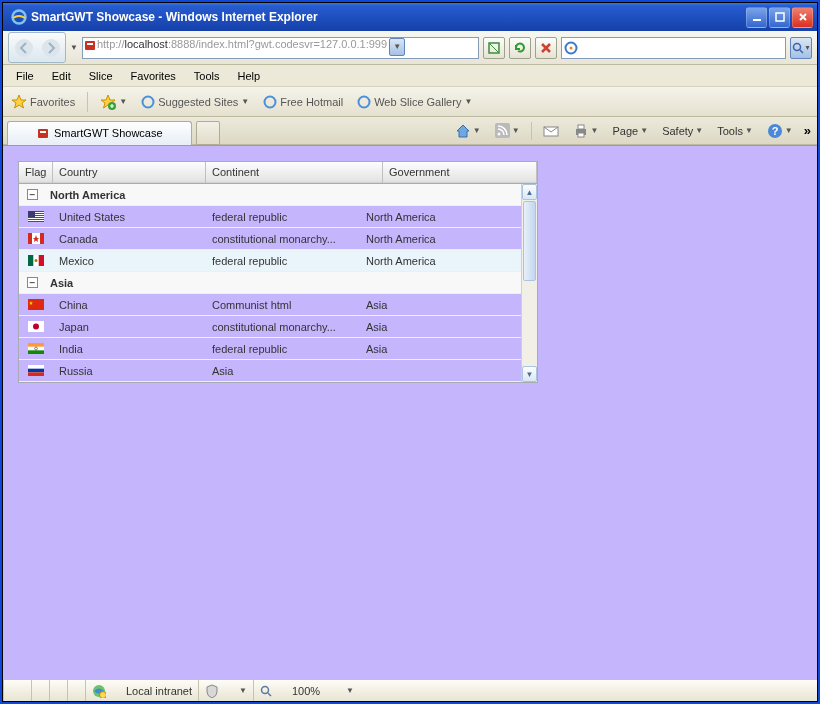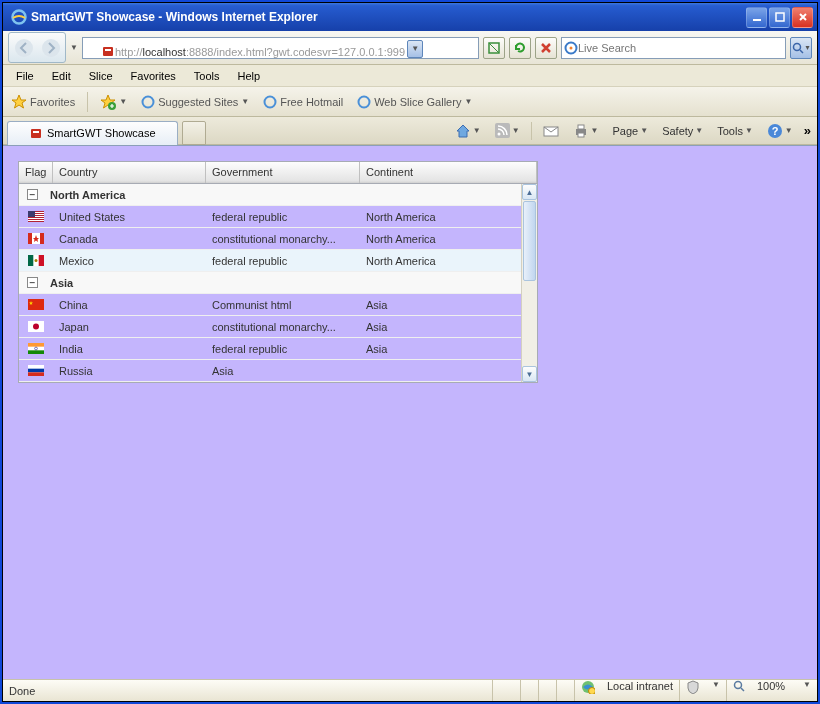--- a/index.html
+++ b/index.html
@@ -9,36 +9,36 @@
 .titlebar .ie-icon{margin:0 4px}
 .titlebar .title{flex:1;font-weight:bold}
 .winbtns{display:flex;gap:2px}
 .winbtn{width:21px;height:21px;border-radius:3px;display:flex;align-items:center;justify-content:center;font-family:Arial;font-weight:bold;color:#fff;font-size:12px;border:1px solid #fff3}
 .min{background:linear-gradient(#7ba4e8,#3367cf)}
 .max{background:linear-gradient(#7ba4e8,#3367cf)}
 .cls{background:linear-gradient(#f08070,#d83020)}
 .navbar{height:34px;background:linear-gradient(#f7f7f3,#e8e5d6);border-bottom:1px solid #bdb99e;display:flex;align-items:center;padding:0 5px;gap:4px}
 .navbtns{display:flex;background:linear-gradient(#fbfbfb,#dbe7ee);border:1px solid #a0b8c8;border-radius:3px;padding:1px}
 .navbtn{width:27px;height:27px;display:flex;align-items:center;justify-content:center;border-radius:2px}
-.url-wrap{flex:1;display:flex;align-items:flex-end;background:#fff;border:1px solid #869db7;height:22px;padding:0 18px;min-width:0}
+.url-wrap{flex:1;display:flex;align-items:flex-start;background:#fff;border:1px solid #869db7;height:22px;padding:0 0;min-width:0}
 .url-prefix{color:#999;white-space:nowrap}
 .url-host{color:#333;white-space:nowrap}
 .url-rest{color:#999;white-space:nowrap;overflow:hidden;text-overflow:clip}
 .url-dd{width:16px;height:18px;background:linear-gradient(#dbe6f4,#a5c0e6);border:1px solid #5e86ba;display:flex;align-items:center;justify-content:center;border-radius:2px;margin-left:2px;flex-shrink:0}
 .nbtn{width:22px;height:22px;border:1px solid #9ca388;border-radius:2px;display:flex;align-items:center;justify-content:center;background:linear-gradient(#fdfdfb,#e6e3d4)}
 .search-wrap{width:225px;display:flex;align-items:center;background:#fff;border:1px solid #869db7;height:22px;padding:0 2px}
 .search-wrap input{border:none;outline:none;flex:1;font-size:11px;color:#888}
 .search-go{width:22px;height:22px;background:linear-gradient(#dbe6f4,#a5c0e6);border:1px solid #5e86ba;border-radius:2px;display:flex;align-items:center;justify-content:center}
 .menubar{height:22px;background:#ece9d8;border-bottom:1px solid #d6d2bc;display:flex;align-items:center;padding:0 4px}
 .menubar span{padding:3px 9px;cursor:default}
 .favbar{height:30px;background:linear-gradient(#f5f3ea,#e5e1cf);border-bottom:1px solid #bdb99e;display:flex;align-items:center;padding:0 4px;gap:6px}
 .favbtn{display:flex;align-items:center;gap:3px;padding:2px 4px;color:#555}
 .favsep{width:1px;height:20px;background:#c8c3aa;margin:0 2px}
 .tabbar{height:28px;background:linear-gradient(#edeadb,#dcd8c4);border-bottom:1px solid #bdb99e;display:flex;align-items:center;padding:0 4px;gap:4px;position:relative}
-.tab{display:flex;align-items:center;gap:4px;background:linear-gradient(#fefefe,#e7eef6);border:1px solid #9aaec4;border-bottom:none;border-radius:3px 3px 0 0;padding:4px 21px;height:24px;margin-top:4px}
+.tab{display:flex;align-items:center;gap:4px;background:linear-gradient(#fefefe,#e7eef6);border:1px solid #9aaec4;border-bottom:none;border-radius:3px 3px 0 0;padding:4px 28px;height:24px;margin-top:4px}
 .newtab{width:24px;height:24px;border:1px solid #b0ab92;background:linear-gradient(#f3f1e7,#e0dcc8);margin-top:4px;border-radius:2px 2px 0 0}
 .tabright{position:absolute;right:6px;display:flex;align-items:center;gap:8px}
 .tr-item{display:flex;align-items:center;gap:2px;padding:2px 3px;color:#333}
 .tr-sep{width:1px;height:18px;background:#c8c3aa}
 .dd-car{font-size:8px;color:#555}
 .chev{font-size:13px;font-weight:bold}
 .content{flex:1;background:#c4b5fd;border-top:1px solid #8b9fb8;position:relative;overflow:hidden}
 .grid{position:absolute;left:15px;top:15px;width:520px;border:1px solid #a7abb4}
 .ghead{display:flex;background:linear-gradient(#fdfdfd,#e4e4e4 90%,#d0d0d0);border-bottom:1px solid #a7abb4;height:22px}
 .gh{border-right:1px solid #c0c0c0;padding:4px 6px;font-size:11px;color:#333}
@@ -50,21 +50,21 @@
 .grow{display:flex;border-bottom:1px solid #efefef;height:22px;align-items:center}
 .grow.grp{background:#f8f8f8;font-weight:bold}
 .grow.hl{background:#eaf4fb}
 .gc{padding:3px 6px;font-size:11px;color:#333;overflow:hidden;white-space:nowrap;text-overflow:ellipsis}
 .gc1{width:34px;display:flex;align-items:center;justify-content:center}.gc2{width:153px}.gc3{width:154px}.gc4{flex:1;padding-right:18px}
 .grows{max-height:198px;overflow:hidden;position:relative}
 .collapse{width:11px;height:11px;border:1px solid #888;background:#fff;display:inline-flex;align-items:center;justify-content:center;font-size:10px;line-height:1;color:#555;margin-right:6px;margin-left:8px}
 .flag{width:16px;height:11px;display:inline-block}
 .status{height:22px;background:linear-gradient(#fdfcf6,#e9e5d3);border-top:1px solid #c8c3aa;display:flex;align-items:center;font-size:11px;color:#333}
 .status .sleft{padding:0 6px;flex:1}
-.status .sseg{border-left:1px solid #c8c3aa;height:100%;display:flex;align-items:flex-start;padding:0 6px;gap:12px}
+.status .sseg{border-left:1px solid #c8c3aa;height:100%;display:flex;align-items:center;padding:0 6px;gap:20px}
 .bing{width:14px;height:14px}
 svg{display:block}
 </style>
 </head>
 <body>
 
 <div class="window">
   <div class="titlebar">
     <span class="ie-icon">
       <svg width="16" height="16">
@@ -139,21 +139,20 @@
           <path d="M2 2 L10 10 M10 2 L2 10" stroke="#d04030" stroke-width="2.5"></path>
         </svg>
       </div>
     <div class="search-wrap">
       <span class="bing">
           <svg width="14" height="14">
             <circle cx="7" cy="7" r="5.5" fill="none" stroke="#3a7ac8" stroke-width="2"></circle>
             <circle cx="7" cy="7" r="1.5" fill="#f08030"></circle>
           </svg>
         </span>
-      <input placeholder="Live Search" style="">
     </div>
     <div class="search-go">
         <svg width="12" height="12">
           <circle cx="5" cy="5" r="3.5" fill="none" stroke="#3a64a8" stroke-width="1.5"></circle>
           <path d="M8 8 L11 11" stroke="#3a64a8" stroke-width="1.5"></path>
         </svg>
         <span class="dd-car" style="margin-left:1px">▾</span>
       </div>
   </div>
 
@@ -277,22 +276,22 @@
         </div>
       <span class="chev">»</span>
     </div>
   </div>
 
   <div class="content">
     <div class="grid">
       <div class="ghead">
         <div class="gh gh1">Flag</div>
         <div class="gh gh2">Country</div>
+        <div class="gh gh4">Continent</div>
         <div class="gh gh3">Government</div>
-        <div class="gh gh4">Continent</div>
       </div>
       <div class="gbody">
         <div class="grows" id="grows">
             <div class="grow grp">
               <span class="collapse">−</span>
               <span class="gc">North America</span>
             </div>
             <div class="grow">
               <div class="gc gc1">
                 <span class="flag">
@@ -404,21 +403,20 @@
           <div class="sbtn">▲</div>
           <div class="sthumb" style="height:80px"></div>
           <div style="flex:1"></div>
           <div class="sbtn">▼</div>
         </div>
       </div>
     </div>
   </div>
 
   <div class="status">
-    <div class="sleft">Done</div>
     <div class="sseg" style="width:28px"></div>
     <div class="sseg" style="width:18px"></div>
     <div class="sseg" style="width:18px"></div>
     <div class="sseg" style="width:18px"></div>
     <div class="sseg">
       <span>
           <svg width="14" height="14">
             <circle cx="7" cy="7" r="6" fill="#6fc070"></circle>
             <path d="M2 7 Q7 2 12 7 Q7 12 2 7" fill="#3a8fd0"></path>
             <circle cx="11" cy="11" r="3.5" fill="#ffd850" stroke="#b88800"></circle>

